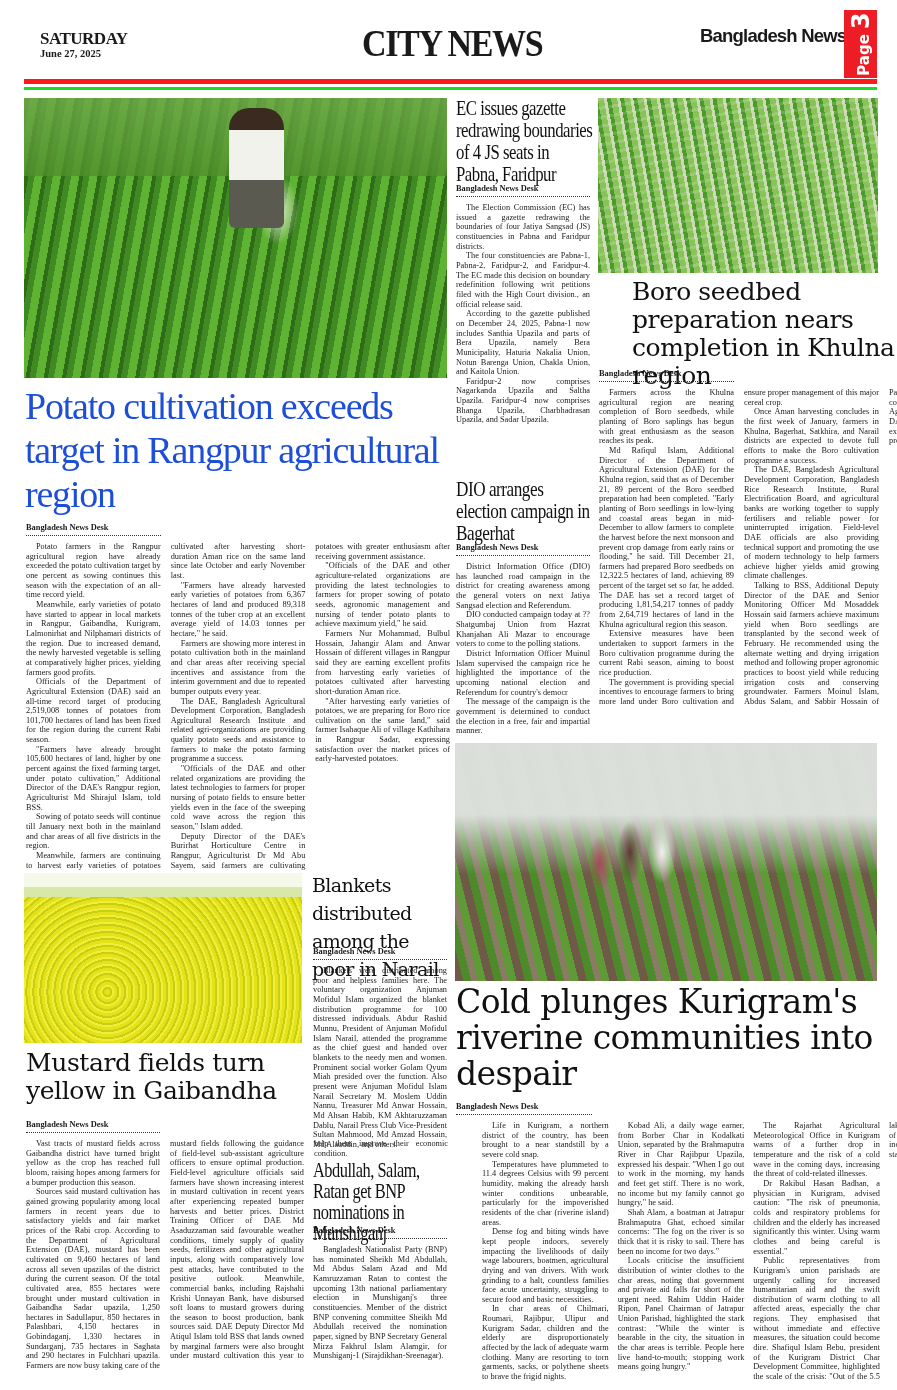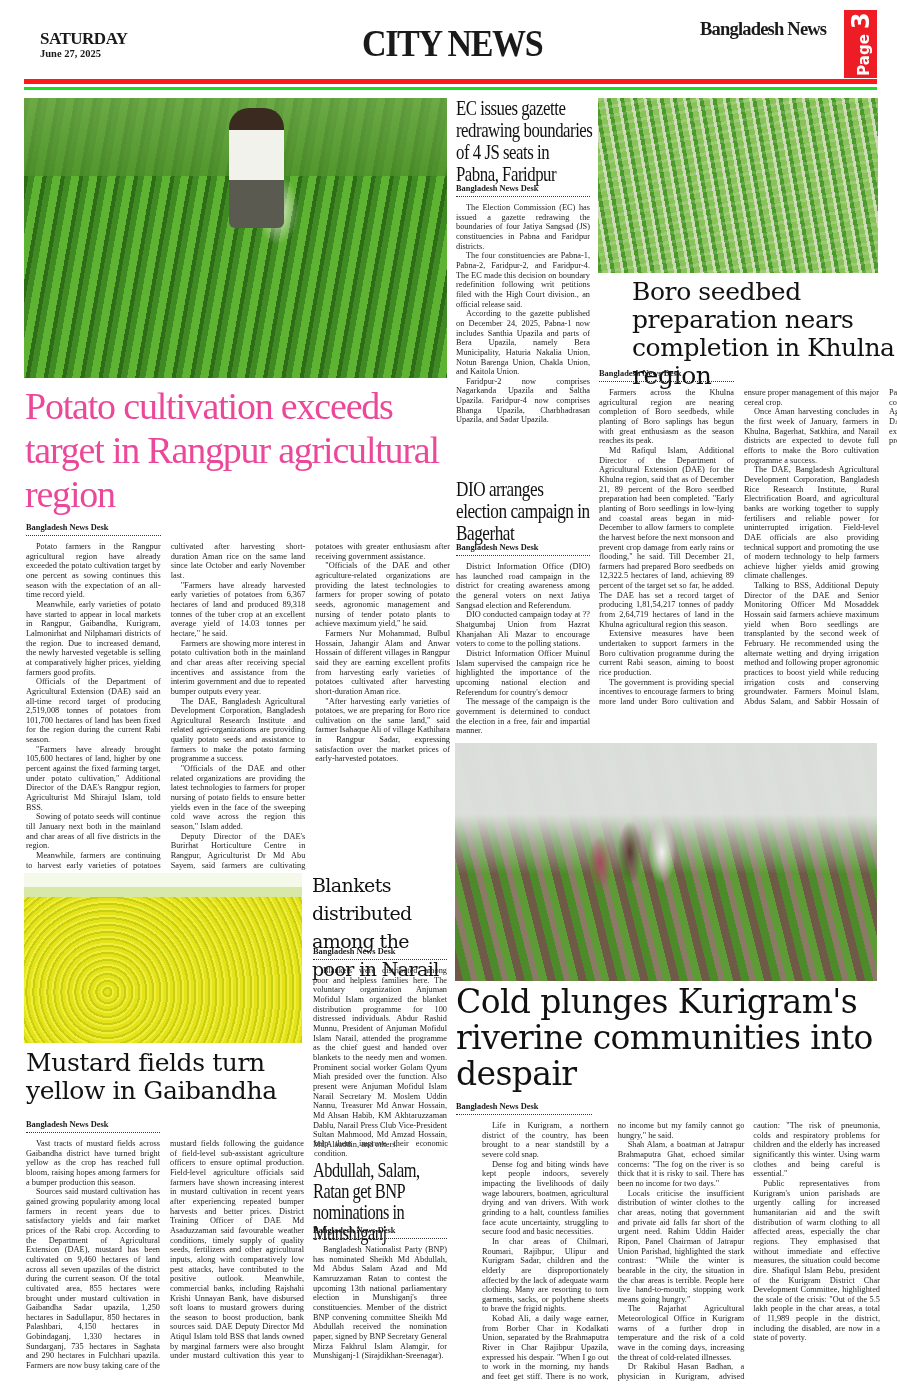--- a/index.html
+++ b/index.html
@@ -5,31 +5,31 @@
   * { box-sizing: border-box; margin: 0; padding: 0; }
   html, body { width: 897px; height: 1390px; background: #fff; overflow: hidden; }
   body { position: relative; font-family: "DejaVu Serif", serif; color: #1a1a1a; }
 
   .abs { position: absolute; }
 
   
   .mast-day { left: 40px; top: 29px; font-family: "Liberation Serif", serif; font-weight: bold; font-size: 17px; letter-spacing: -0.5px; }
   .mast-date { left: 40px; top: 48px; font-family: "Liberation Serif", serif; font-weight: bold; font-size: 10.5px; }
   .mast-title { left: 362px; top: 22px; font-family: "Liberation Serif", serif; font-weight: bold; font-size: 37px; letter-spacing: -1.5px; transform: scaleX(0.92); transform-origin: left; }
-  .mast-brand { left: 700px; top: 19px; font-family: Liberation Serif, serif; font-weight: bold; font-size: 18.5px; letter-spacing: -0.8px; }
+  .mast-brand { left: 700px; top: 25px; font-family: Liberation Sans, sans-serif; font-weight: bold; font-size: 18.5px; letter-spacing: -0.8px; }
   .page-tab { left: 844px; top: 10px; width: 33px; height: 68px; background: #ee1c24; color: #fff; }
   .page-tab span { position: absolute; left: 50%; top: 50%; transform: translate(-50%, -50%) rotate(-90deg); white-space: nowrap; font-family: "DejaVu Sans", sans-serif; font-weight: bold; font-size: 15px; }
   .page-tab .pnum { font-size: 24px; }
   .rule-red { left: 24px; top: 79px; width: 853px; height: 5px; background: #ff1a1a; }
   .rule-green { left: 24px; top: 87px; width: 853px; height: 3px; background: #18e020; }
 
   
   .hl { font-family: "DejaVu Serif", serif; color: #111; line-height: 1.08; }
   .hl-cond { font-family: "Liberation Serif", serif; color: #111; letter-spacing: -0.6px; line-height: 1.08; transform-origin: left top; }
-  .red { color: #ec4899; }
+  .red { color: #1d4ed8; }
 
   .byline { font-family: "Liberation Serif", serif; font-weight: bold; font-size: 8.4px; padding-bottom: 3px; border-bottom: 1.4px dotted #333; }
   .body { font-family: "Liberation Serif", serif; font-size: 8.3px; line-height: 9.65px; text-align: justify; color: #222; }
   .body p { text-indent: 10px; }
 
   
   .photo { overflow: hidden; }
   .ph-potato { left: 24px; top: 98px; width: 423px; height: 280px;
     background:
       radial-gradient(ellipse 30px 50px at 60% 40%, rgba(240,240,230,0.9), transparent 70%),
@@ -160,20 +160,21 @@
   <div class="body" style="margin-top:6px;">
     <p>Bangladesh Nationalist Party (BNP) has nominated Sheikh Md Abdullah, Md Abdus Salam Azad and Md Kamruzzaman Ratan to contest the upcoming 13th national parliamentary election in Munshiganj's three constituencies. Member of the district BNP convening committee Sheikh Md Abdullah received the nomination paper, signed by BNP Secretary General Mirza Fakhrul Islam Alamgir, for Munshiganj-1 (Sirajdikhan-Sreenagar).</p>
   </div>
 </div>
 
 <div class="abs hl" style="left:456px; top:984px; width:430px; font-size:33px; line-height:36px; letter-spacing:-0.6px;">Cold plunges Kurigram's riverine communities into despair</div>
 <div class="abs" style="left:456px; top:1102px; width:424px;">
   <div class="byline" style="width:136px;">Bangladesh News Desk</div>
   <div class="body" style="column-count:3; column-gap:9px; column-fill:auto; height:288px; margin-top:-12px; padding-top:18px;margin-left:26px;">
     <p>Life in Kurigram, a northern district of the country, has been brought to a near standstill by a severe cold snap.</p>
+    <p>Temperatures have plummeted to 11.4 degrees Celsius with 99 percent humidity, making the already harsh winter conditions unbearable, particularly for the impoverished residents of the char (riverine island) areas.</p>
     <p>Dense fog and biting winds have kept people indoors, severely impacting the livelihoods of daily wage labourers, boatmen, agricultural drying and van drivers. With work grinding to a halt, countless families face acute uncertainty, struggling to secure food and basic necessities.</p>
     <p>In char areas of Chilmari, Roumari, Rajibpur, Ulipur and Kurigram Sadar, children and the elderly are disproportionately affected by the lack of adequate warm clothing. Many are resorting to torn garments, sacks, or polythene sheets to brave the frigid nights.</p>
     <p>Kobad Ali, a daily wage earner, from Borber Char in Kodalkati Union, separated by the Brahmaputra River in Char Rajibpur Upazila, expressed his despair. "When I go out to work in the morning, my hands and feet get stiff. There is no work, no income but my family cannot go hungry," he said.</p>
     <p>Shah Alam, a boatman at Jatrapur Brahmaputra Ghat, echoed similar concerns: "The fog on the river is so thick that it is risky to sail. There has been no income for two days."</p>
     <p>Locals criticise the insufficient distribution of winter clothes to the char areas, noting that government and private aid falls far short of the urgent need. Rahim Uddin Haider Ripon, Panel Chairman of Jatrapur Union Parishad, highlighted the stark contrast: "While the winter is bearable in the city, the situation in the char areas is terrible. People here live hand-to-mouth; stopping work means going hungry."</p>
     <p>The Rajarhat Agricultural Meteorological Office in Kurigram warns of a further drop in temperature and the risk of a cold wave in the coming days, increasing the threat of cold-related illnesses.</p>
     <p>Dr Rakibul Hasan Badhan, a physician in Kurigram, advised caution: "The risk of pneumonia, colds and respiratory problems for children and the elderly has increased significantly this winter. Using warm clothes and being careful is essential."</p>
     <p>Public representatives from Kurigram's union parishads are urgently calling for increased humanitarian aid and the swift distribution of warm clothing to all affected areas, especially the char regions. They emphasised that without immediate and effective measures, the situation could become dire. Shafiqul Islam Bebu, president of the Kurigram District Char Development Committee, highlighted the scale of the crisis: "Out of the 5.5 lakh people in the char areas, a total of 11,989 people in the district, including the disabled, are now in a state of poverty.</p>
   </div>
 </div>

